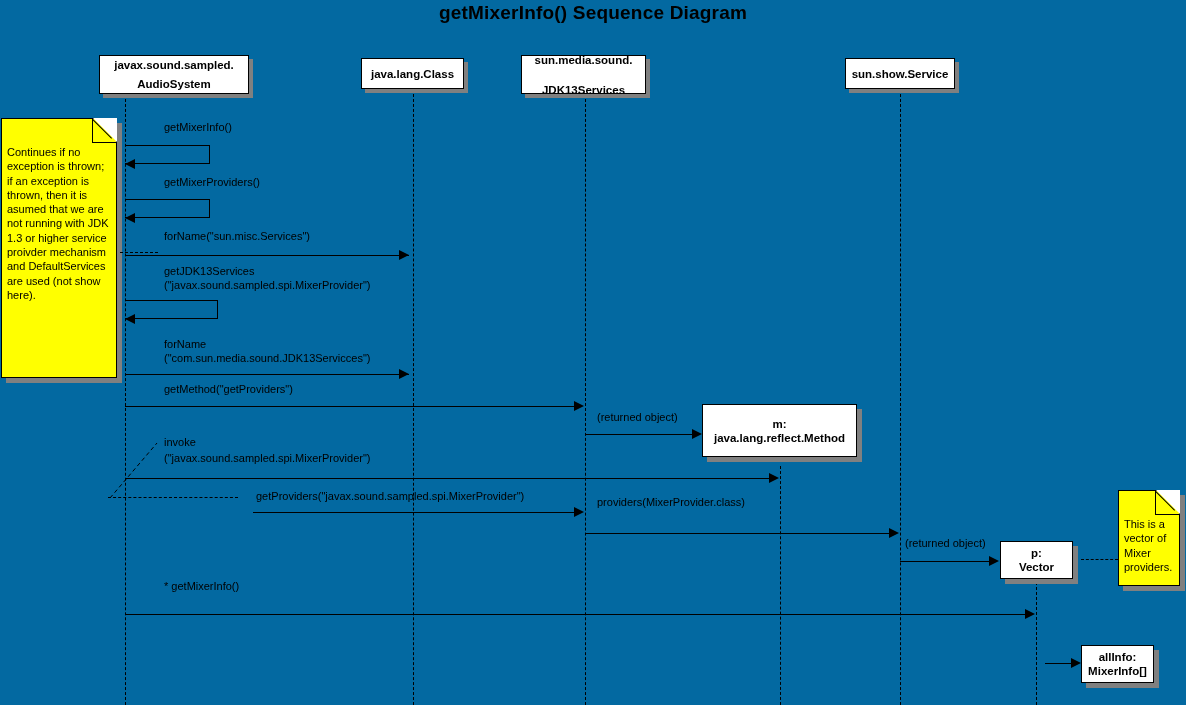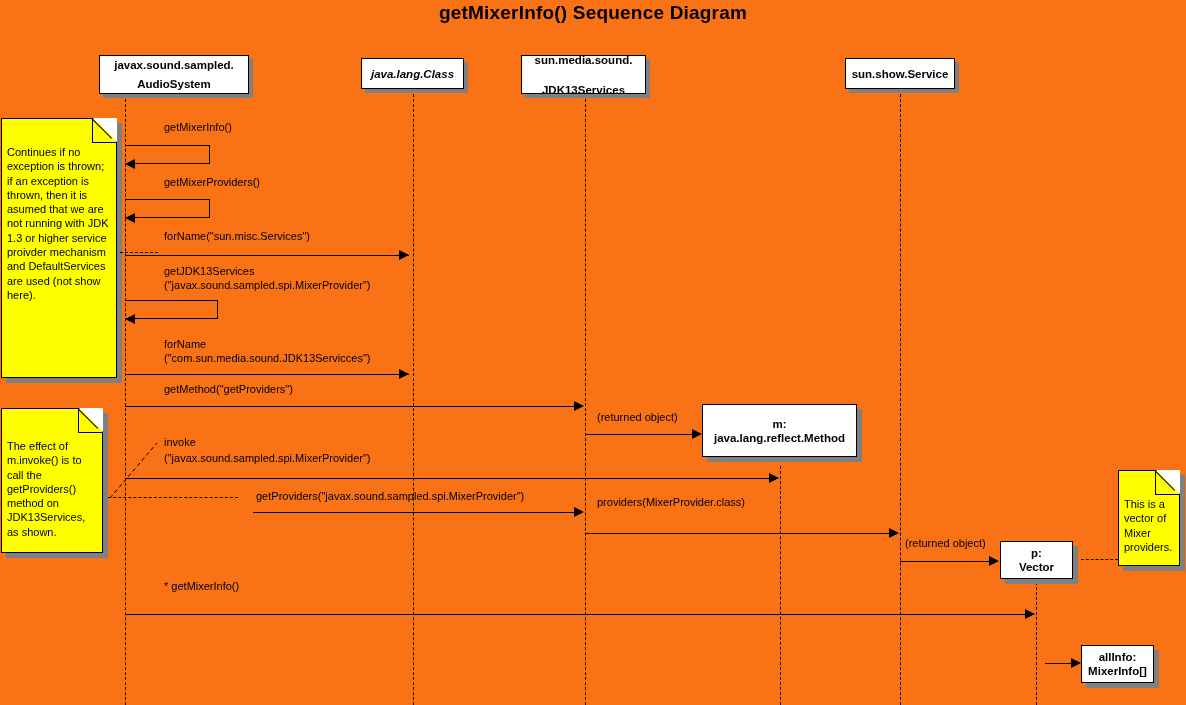--- a/index.html
+++ b/index.html
@@ -8,21 +8,21 @@
     background: #ffffff;
   }
   body {
     font-family: "Liberation Sans", sans-serif;
     color: #000000;
   }
   #canvas {
     position: relative;
     width: 1186px;
     height: 705px;
-    background: #f97316;
+    background: #0369a1;
     overflow: hidden;
   }
   .title {
     position: absolute;
     left: 0;
     top: 0;
     width: 1186px;
     text-align: center;
     font-size: 19px;
     font-weight: bold;
@@ -170,21 +170,21 @@
 
 <div id="canvas">
 
   <div class="title" style="top:2px;">getMixerInfo() Sequence Diagram</div>
 
   <div class="participant" style="left:99px; top:55px; width:150px; height:39px; flex-direction:column;justify-content:space-between;">
     <span>javax.sound.sampled.</span>
     <span>AudioSystem</span>
   </div>
 
-  <div class="participant" style="left:361px; top:58px; width:103px; height:31px;font-style:italic;">
+  <div class="participant" style="left:361px; top:58px; width:103px; height:31px;">
     <span>java.lang.Class</span>
   </div>
 
   <div class="participant" style="left:521px; top:55px; width:125px; height:39px; flex-direction:column;gap:16px;">
     <span>sun.media.sound.</span>
     <span>JDK13Services</span>
   </div>
 
   <div class="participant" style="left:845px; top:58px; width:110px; height:31px;">
     <span>sun.show.Service</span>
@@ -200,34 +200,28 @@
 
   <div class="note" style="left:1px; top:118px; width:116px; height:260px;">
     <span class="fold"></span>
     <span class="foldedge"></span>
     <span class="folddiag"></span>
     <div class="note-text" style="padding-top:20px;">Continues if no exception is thrown; if an exception is thrown, then it is asumed that we are not running with JDK 1.3 or higher service proivder mechanism and DefaultServices are used (not show here).</div>
   </div>
 
   <div class="dashline-h" style="left:120px; top:252px; width:38px;"></div>
 
-  <div class="note" style="left:1px; top:408px; width:102px; height:145px;">
-    <span class="fold"></span>
-    <span class="foldedge"></span>
-    <span class="folddiag"></span>
-    <div class="note-text" style="padding-top:24px;">The effect of m.invoke() is to call the getProviders() method on JDK13Services, as shown.</div>
-  </div>
 
   <svg class="diag" style="left:105px; top:440px; width:60px; height:62px;" width="60" height="62">
     <line x1="5" y1="58" x2="52" y2="3" stroke="#000000" stroke-width="1" stroke-dasharray="4,3"></line>
   </svg>
 
   <div class="dashline-h" style="left:108px; top:497px; width:130px;"></div>
 
-  <div class="note" style="left:1118px; top:470px; width:62px; height:96px;">
+  <div class="note" style="left:1118px; top:490px; width:62px; height:96px;">
     <span class="fold"></span>
     <span class="foldedge"></span>
     <span class="folddiag"></span>
     <div class="note-text" style="padding-top:20px;">This is a vector of Mixer providers.</div>
   </div>
 
   <div class="dashline-h" style="left:1081px; top:559px; width:37px;"></div>
 
   <div class="msg-label" style="left:164px; top:121px;">getMixerInfo()</div>
   <div class="selfcall" style="left:125px; top:145px; width:85px; height:19px;"></div>

